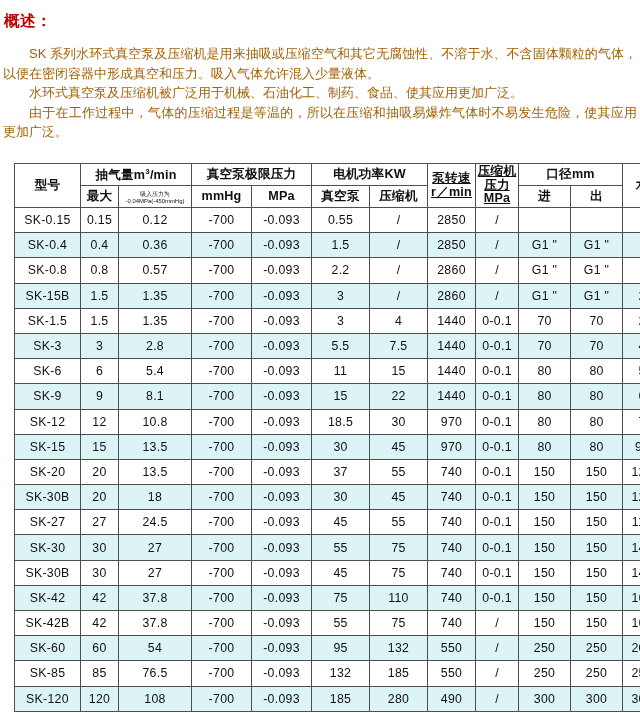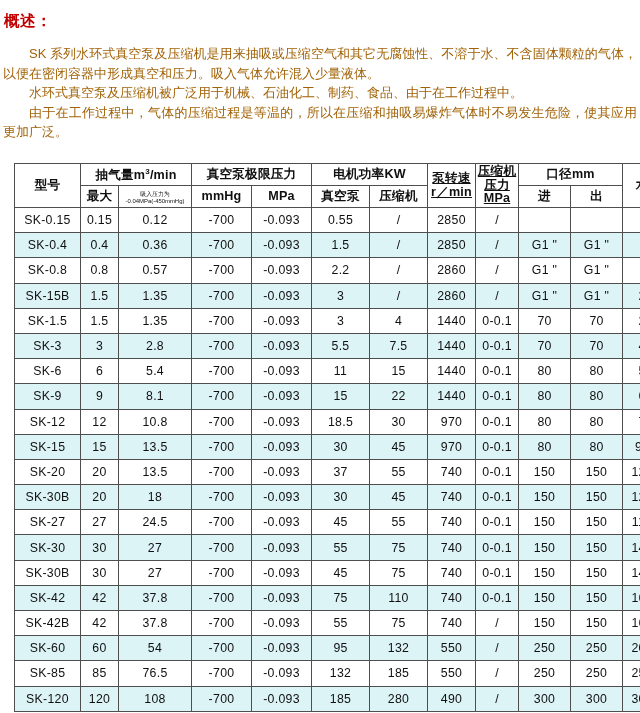--- a/index.html
+++ b/index.html
@@ -145,21 +145,21 @@
 </style>
 </head>
 <body>
 
 <div class="page">
 
   <div class="section-heading" id="overview-heading">概述：</div>
 
   <div class="overview-body">
     <p>SK 系列水环式真空泵及压缩机是用来抽吸或压缩空气和其它无腐蚀性、不溶于水、不含固体颗粒的气体，以便在密闭容器中形成真空和压力。吸入气体允许混入少量液体。</p>
-    <p>水环式真空泵及压缩机被广泛用于机械、石油化工、制药、食品、由于在工作过程中。</p>
+    <p>水环式真空泵及压缩机被广泛用于机械、石油化工、制药、食品、使其应用更加广泛。</p>
     <p>由于在工作过程中，气体的压缩过程是等温的，所以在压缩和抽吸易爆炸气体时不易发生危险，使其应用更加广泛。</p>
   </div>
 
 
   <div class="table-wrap">
     <table class="spec">
       <colgroup>
         <col class="c-model">
           <col class="c-max">
           <col class="c-suc">

